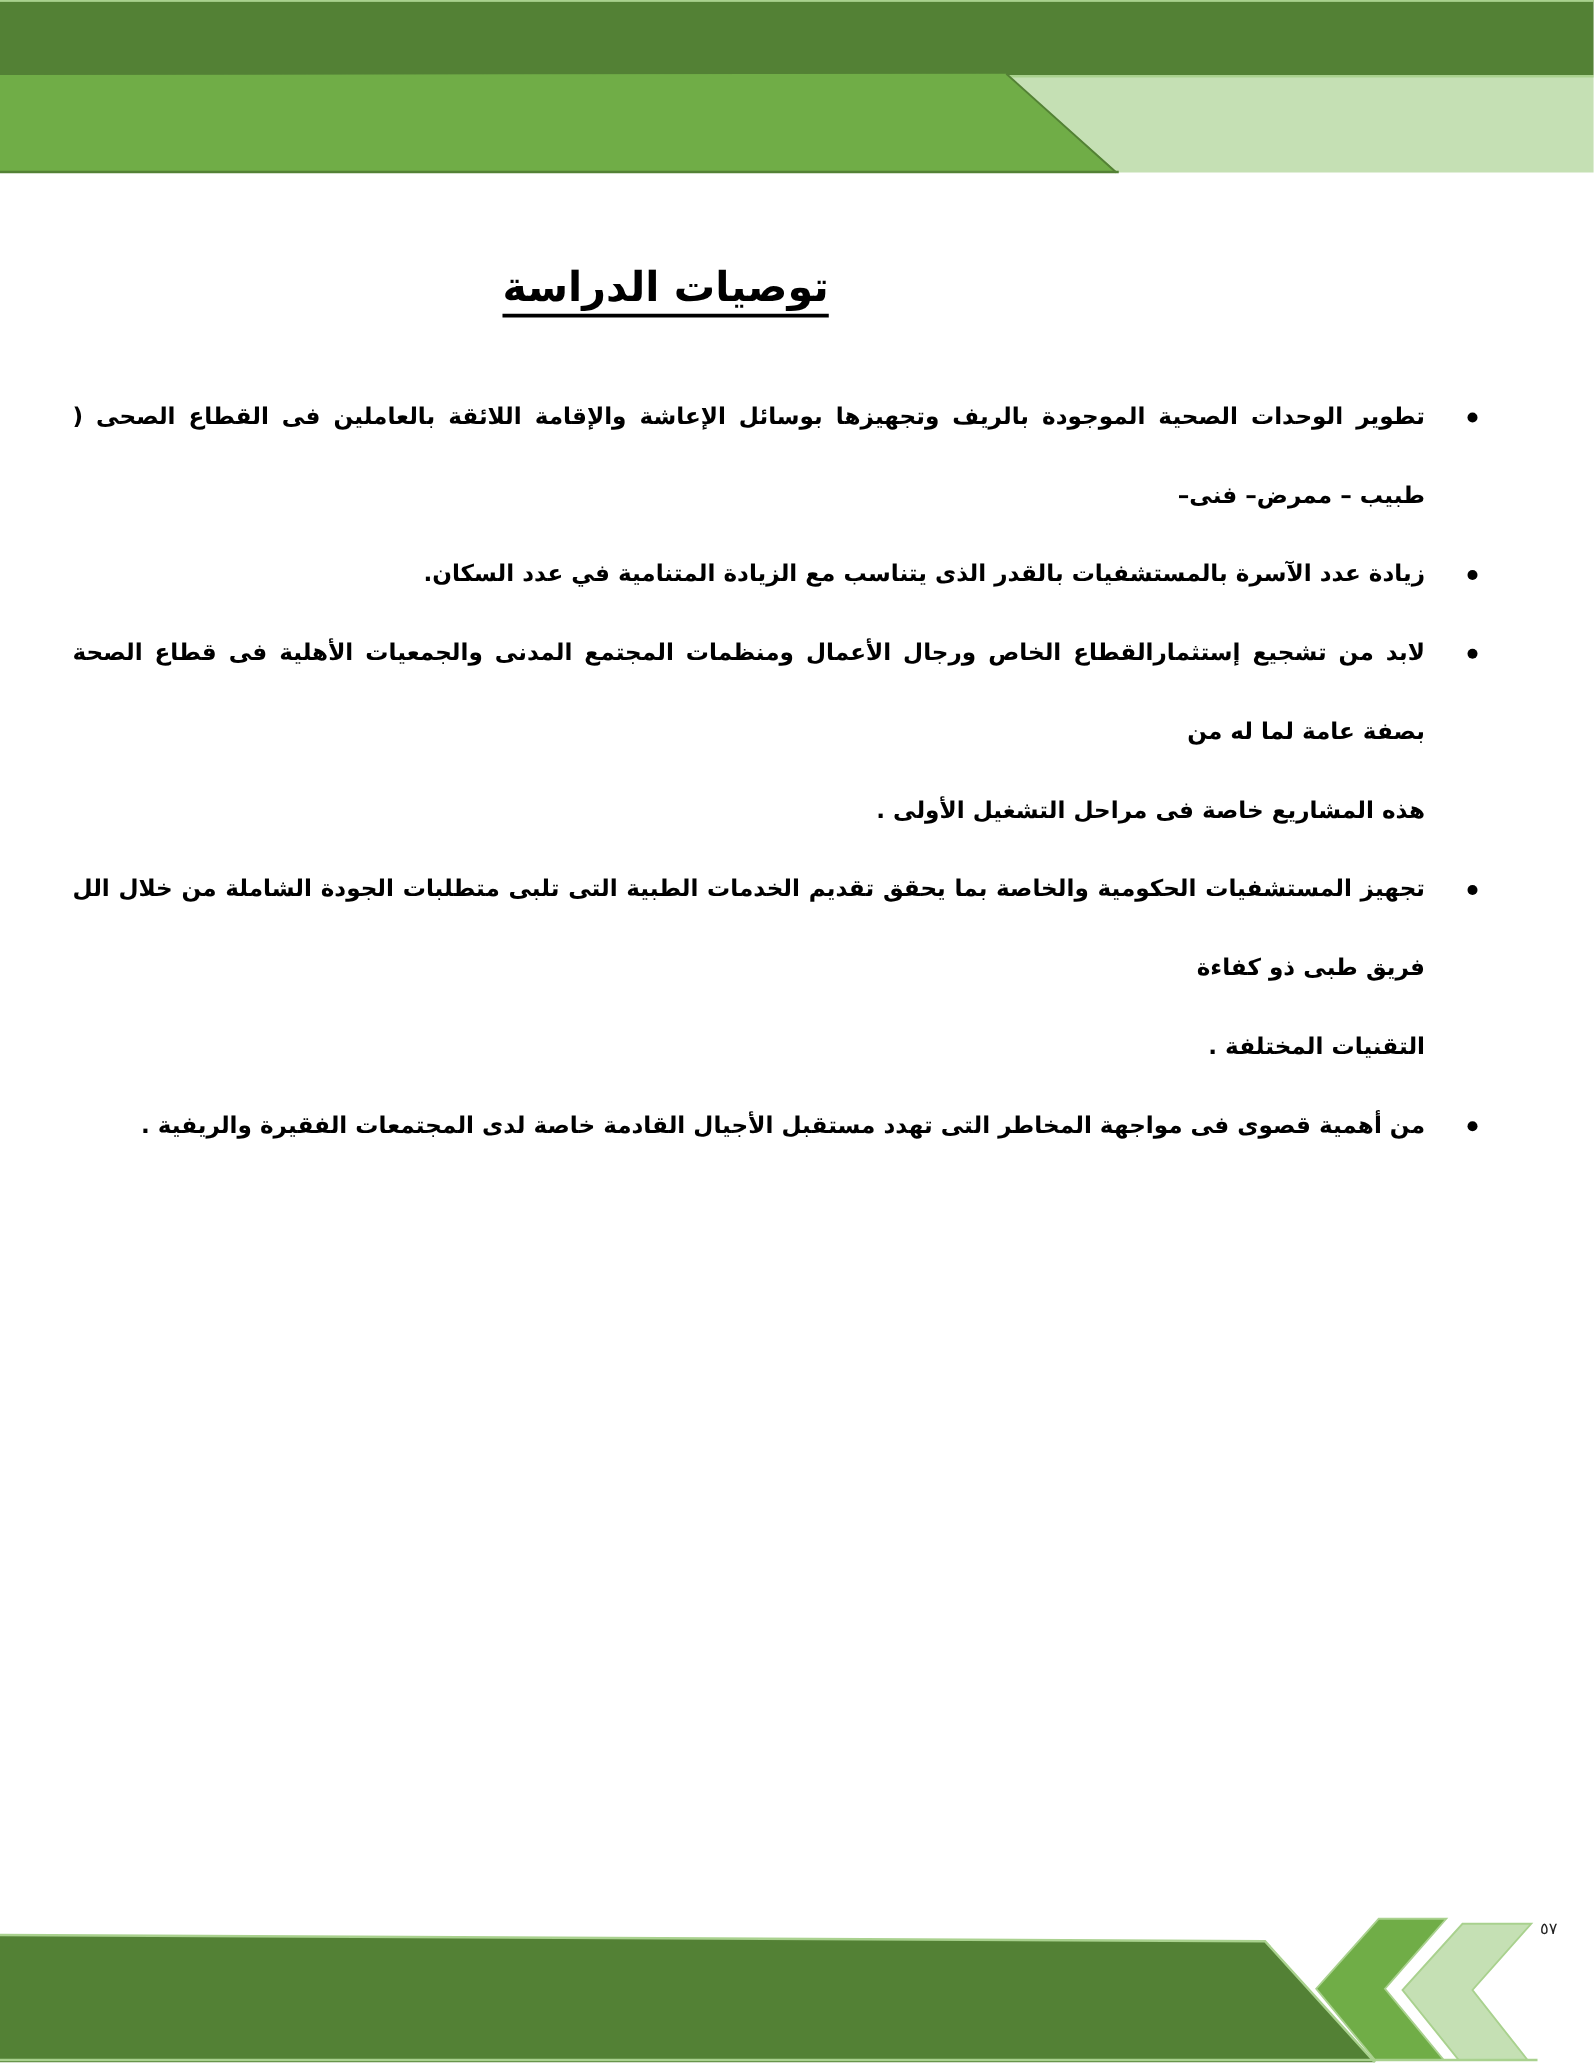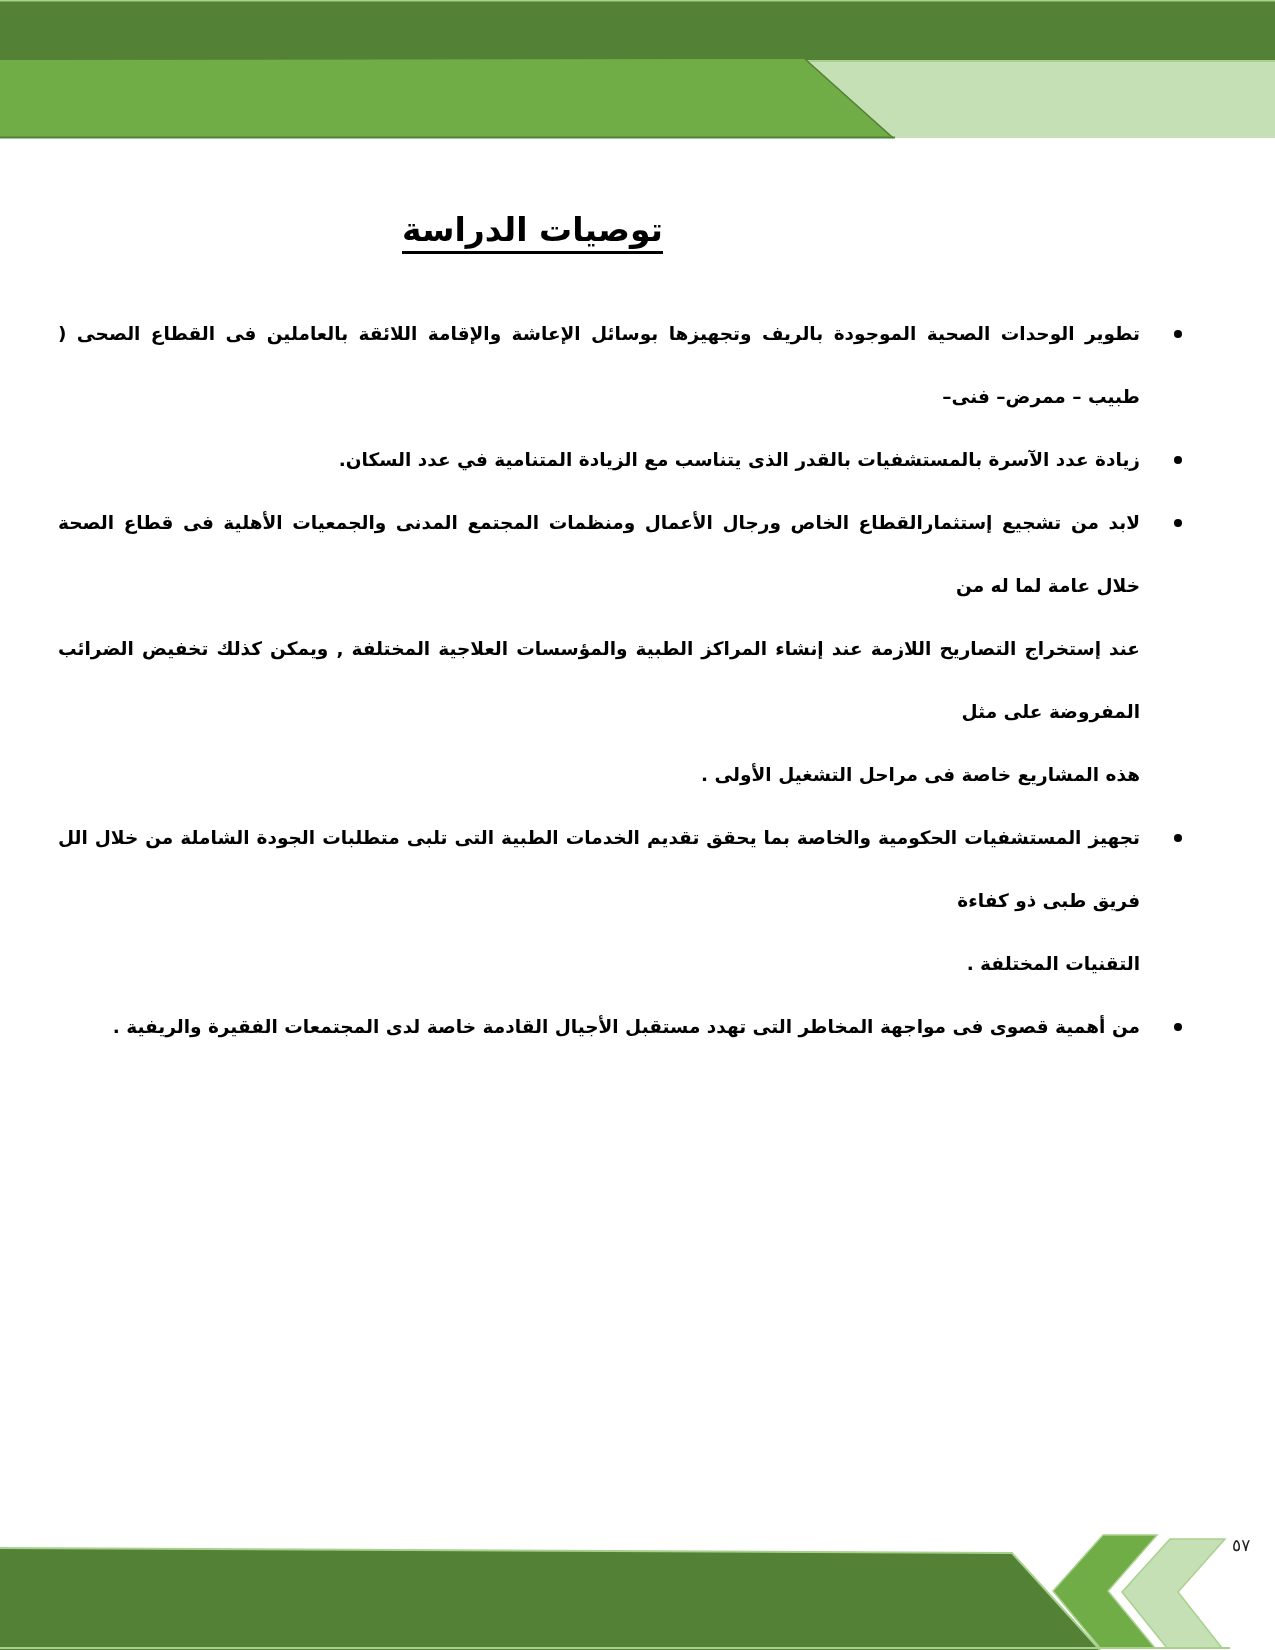--- a/index.html
+++ b/index.html
@@ -1,20 +1,20 @@
 <!DOCTYPE html>
 <html><head>
   <meta charset="utf-8">
   <style>
     html, body { margin: 0; padding: 0; background: #ffffff; }
     body { width: 1275px; height: 1650px; position: relative; overflow: hidden;
            font-family: "DejaVu Sans", "Liberation Sans", sans-serif; color: #000; }
     .header-art { position: absolute; left: 0; top: 0; width: 1275px; height: 142px; }
     .footer-art { position: absolute; left: 0; top: 1528px; width: 1275px; height: 122px; }
-    .page-number { position: absolute; left: 1232px; top: 1535px; font-size: 17px;
+    .page-number { position: absolute; left: 1232px; top: 1535px; font-size: 13px;
                    font-family: Liberation Serif, serif; color: #222; direction: rtl; }
     .title { position: absolute; left: 0; top: 210px; width: 1065px; text-align: center;
              direction: rtl; }
     .title span { font-size: 33px; font-weight: bold; text-decoration: underline;
                   text-decoration-thickness: 3px; text-underline-offset: 10px;
                   font-family: "DejaVu Sans", sans-serif; }
     .content { position: absolute; left: 58px; top: 302px; width: 1125px; direction: rtl; }
     ul.recs { list-style: none; margin: 0; padding: 0; }
     ul.recs li { position: relative; padding-right: 43px; font-size: 18.5px; font-weight: bold;
                  line-height: 63px; text-align: justify; text-align-last: right; }
@@ -51,22 +51,21 @@
       <li>
         <span class="bullet">
           <i></i>
         </span>
         <span class="line">زيادة عدد الآسرة بالمستشفيات بالقدر الذى  يتناسب مع الزيادة المتنامية في عدد السكان.</span>
       </li>
       <li>
         <span class="bullet">
           <i></i>
         </span>
-        <span class="line">لابد من تشجيع إستثمارالقطاع الخاص ورجال الأعمال ومنظمات المجتمع المدنى والجمعيات الأهلية فى قطاع الصحة خلال عامة لما له من</span>
-        <span class="line">عند إستخراج التصاريح اللازمة عند إنشاء  المراكز  الطبية والمؤسسات العلاجية المختلفة , ويمكن كذلك تخفيض الضرائب المفروضة على مثل</span>
+        <span class="line">لابد من تشجيع إستثمارالقطاع الخاص ورجال الأعمال ومنظمات المجتمع المدنى والجمعيات الأهلية فى قطاع الصحة بصفة عامة لما له من</span>
         <span class="line">هذه المشاريع خاصة فى مراحل التشغيل الأولى .</span>
       </li>
       <li>
         <span class="bullet">
           <i></i>
         </span>
         <span class="line">تجهيز المستشفيات الحكومية والخاصة بما يحقق تقديم الخدمات الطبية التى تلبى متطلبات الجودة الشاملة من خلال الل فريق طبى ذو كفاءة</span>
         <span class="line">التقنيات المختلفة .</span>
       </li>
       <li>

